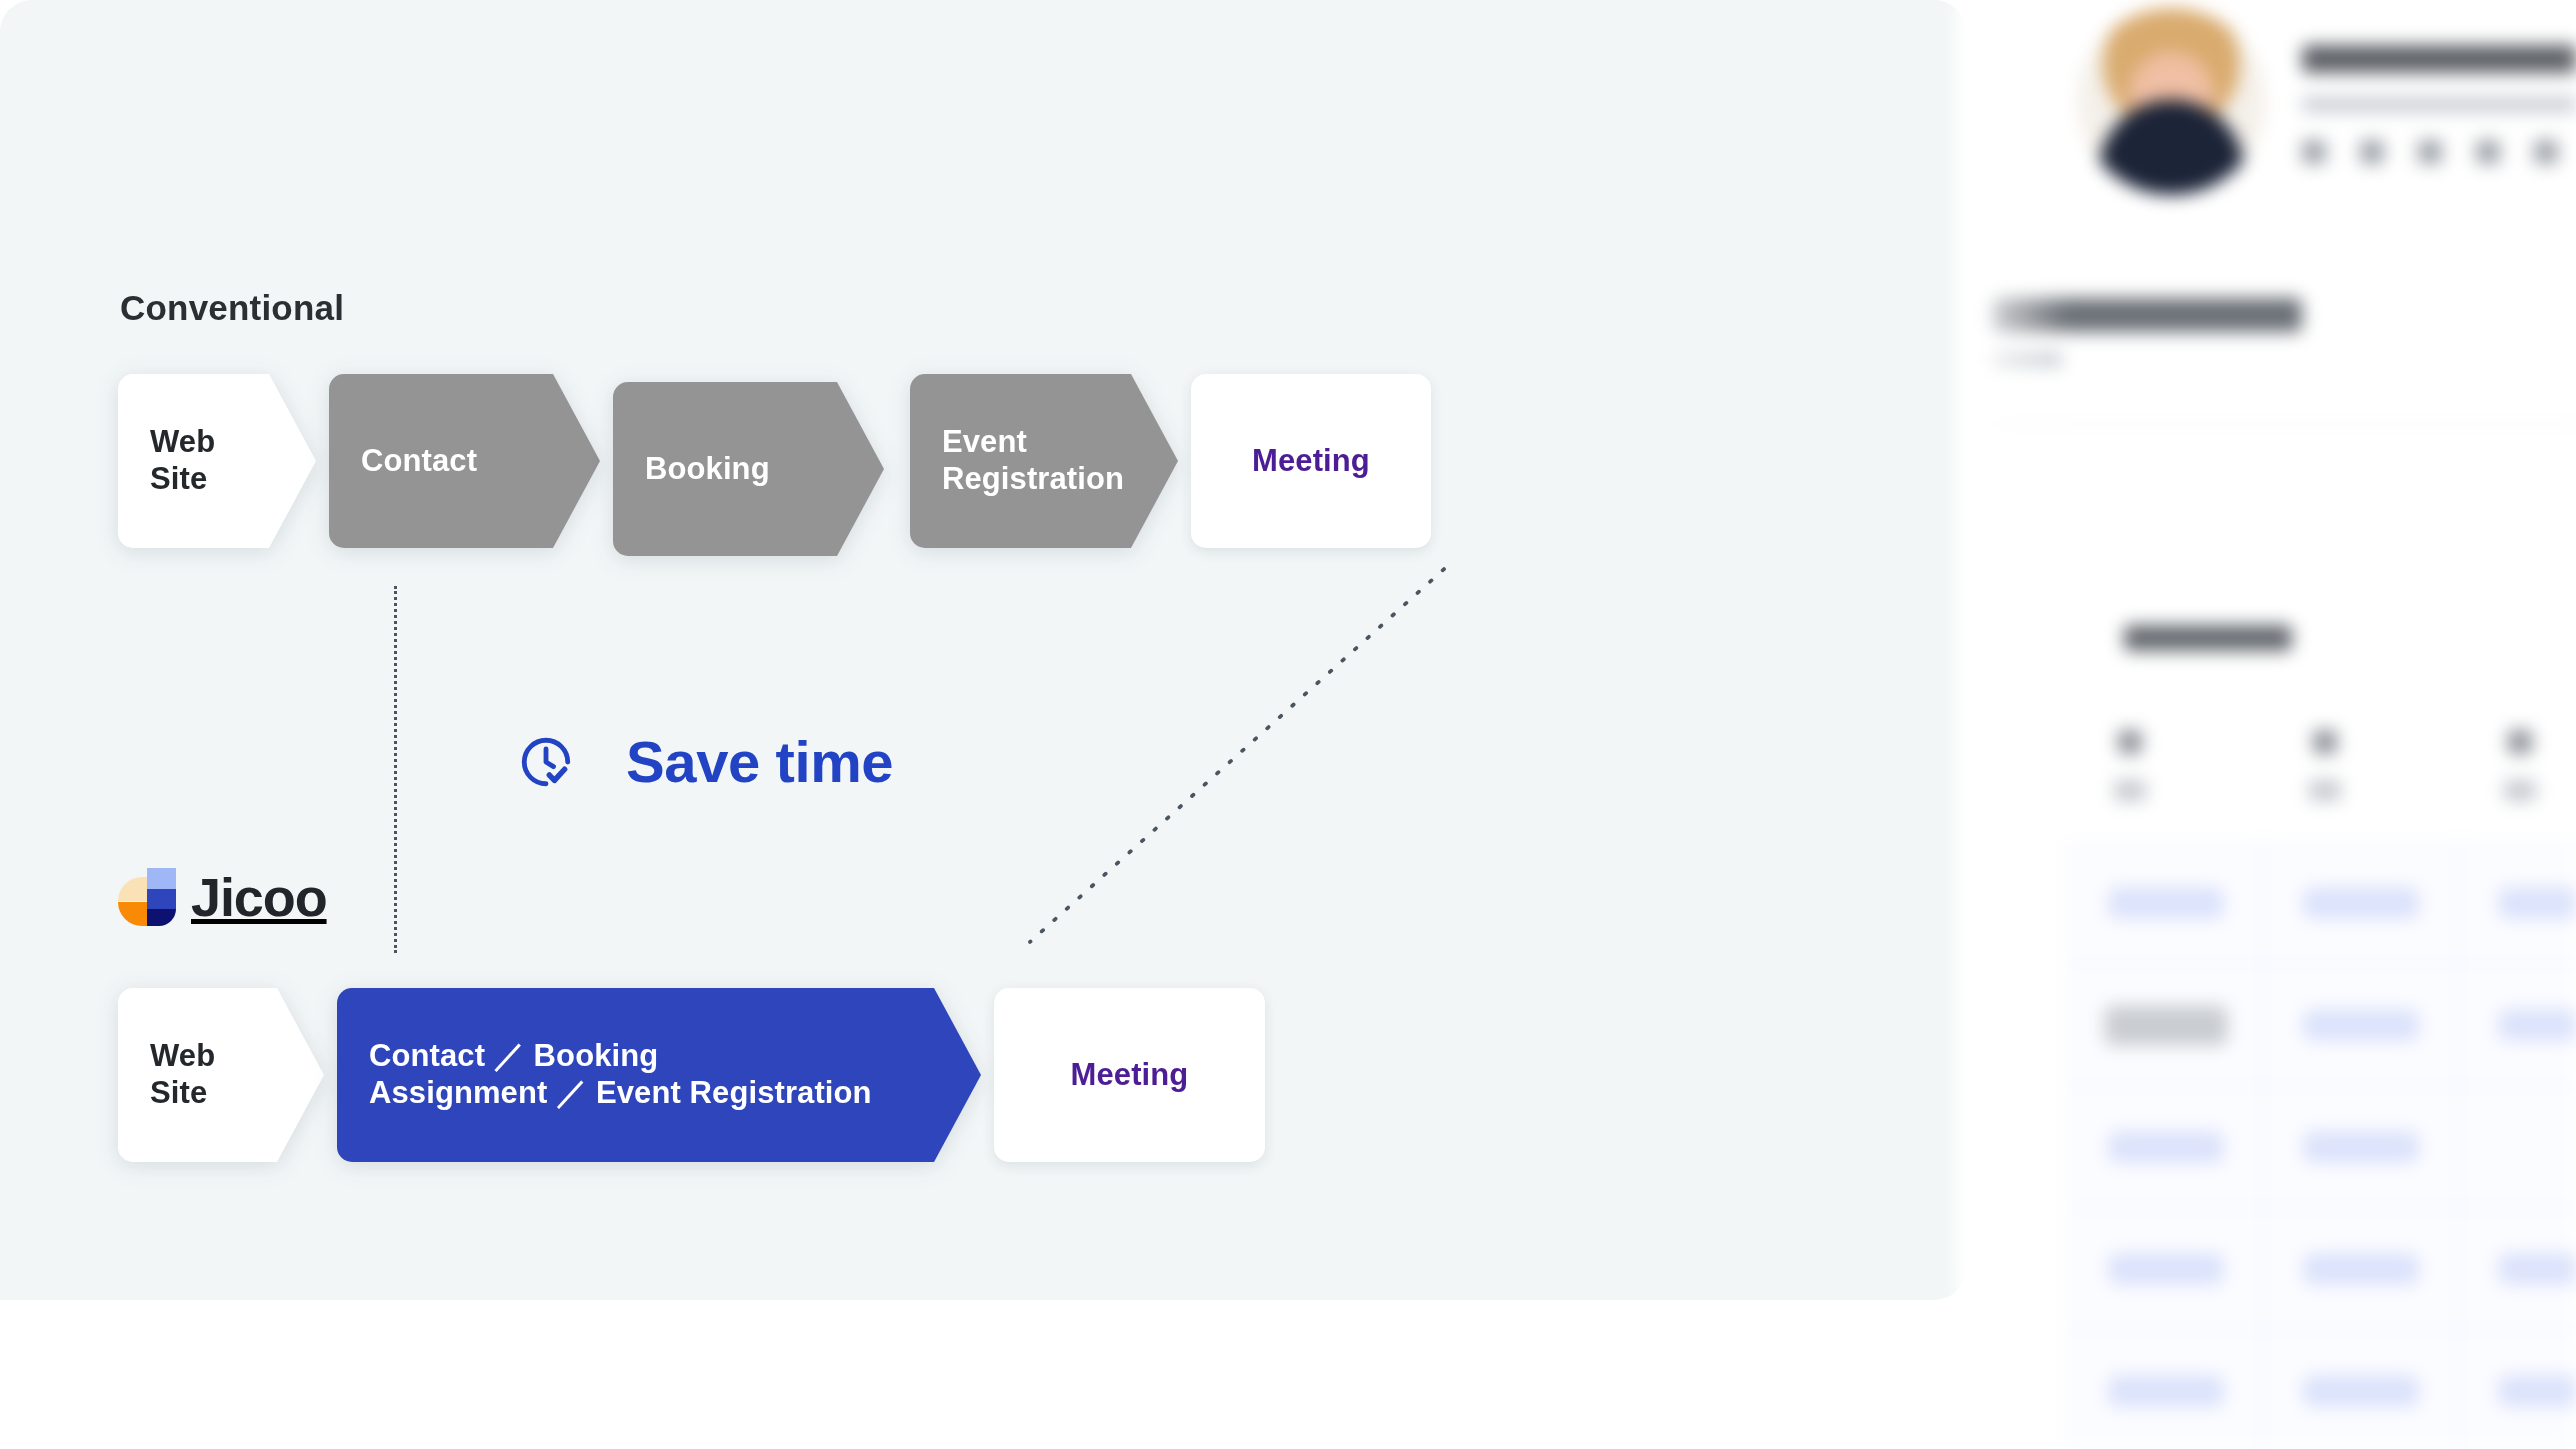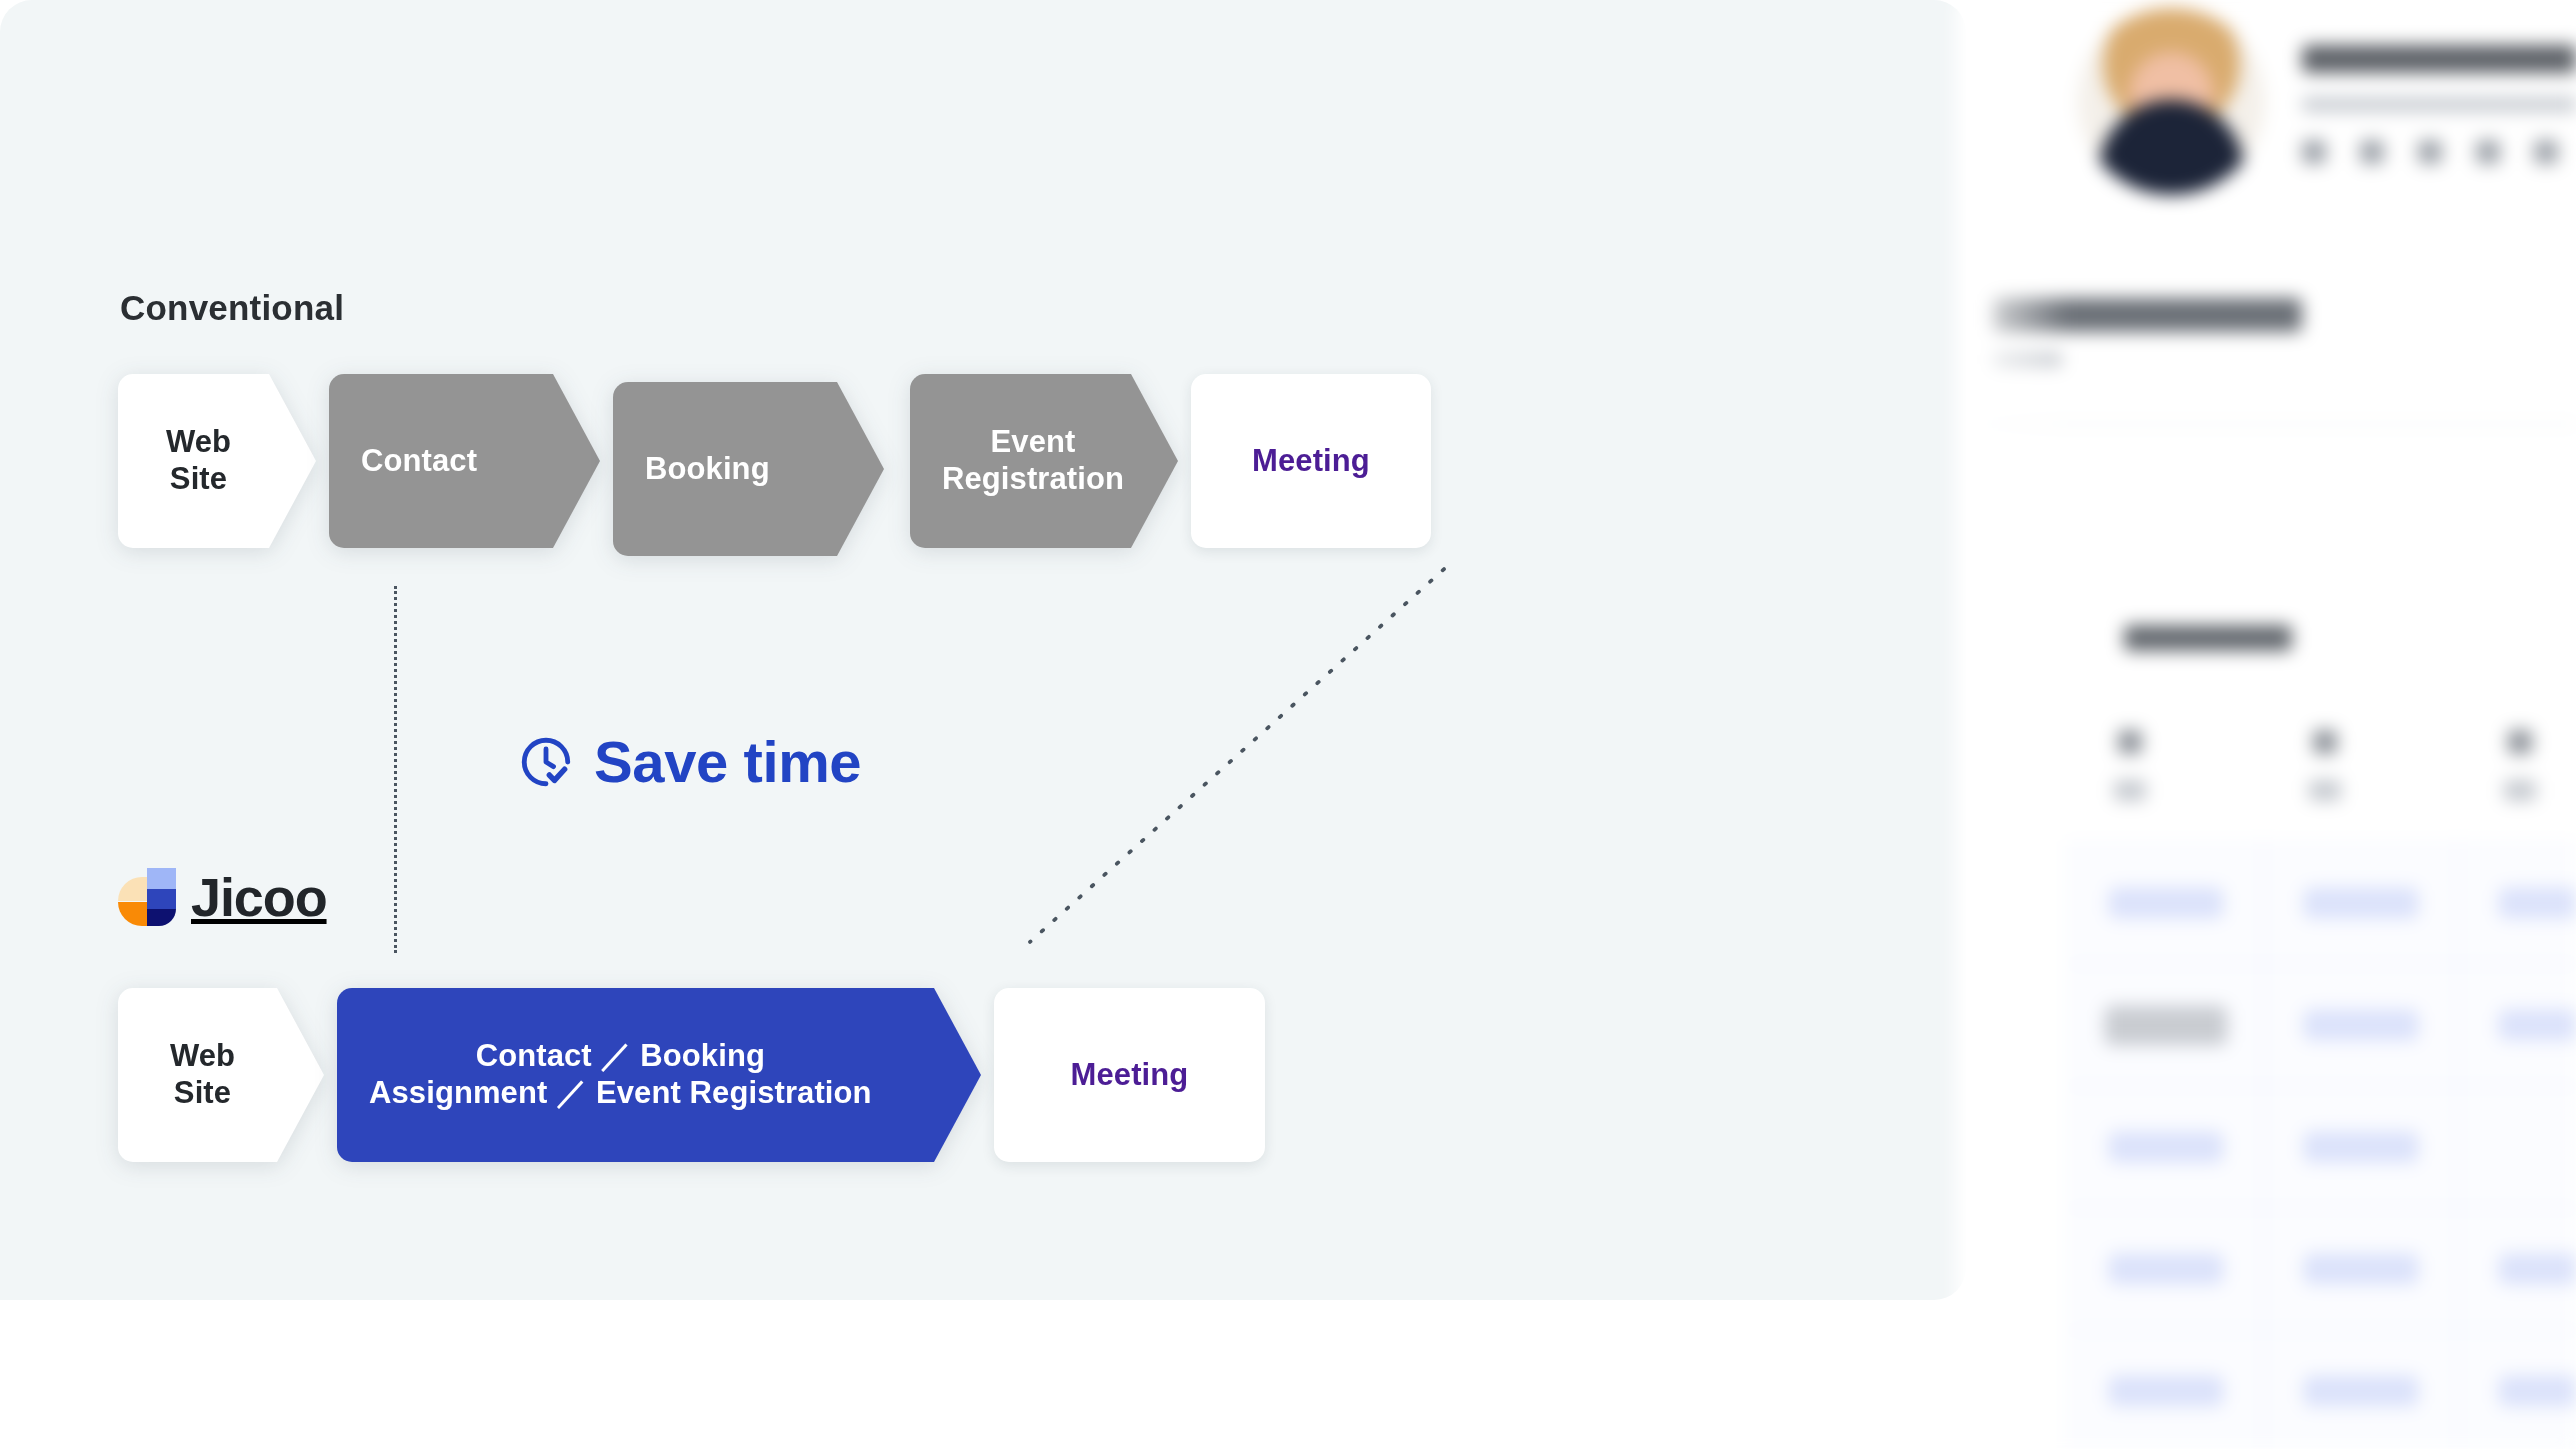--- a/index.html
+++ b/index.html
@@ -22,21 +22,20 @@
   
   .diagram-panel {
     position: absolute;
     left: 0; top: 0;
     width: 1966px;
     height: 1300px;
     background: #f2f6f7;
     border-top-left-radius: 32px;
     border-top-right-radius: 32px;
     border-bottom-right-radius: 32px;
-    text-align: center;
   }
 
   .section-label {
     position: absolute;
     left: 120px;
     top: 288px;
     font-size: 35px;
     font-weight: 700;
     color: #2b2f33;
     letter-spacing: 0.2px;
@@ -130,20 +129,21 @@
     display: flex;
     align-items: center;
     gap: 19px;
   }
   .save-time .st-text {
     font-size: 58px;
     font-weight: 700;
     color: #2244c4;
     letter-spacing: -0.4px;
     white-space: nowrap;
+    margin-left: 32px;
   }
 
   
   .jicoo-logo {
     position: absolute;
     left: 118px;
     top: 866px;
     display: flex;
     align-items: center;
     gap: 15px;

